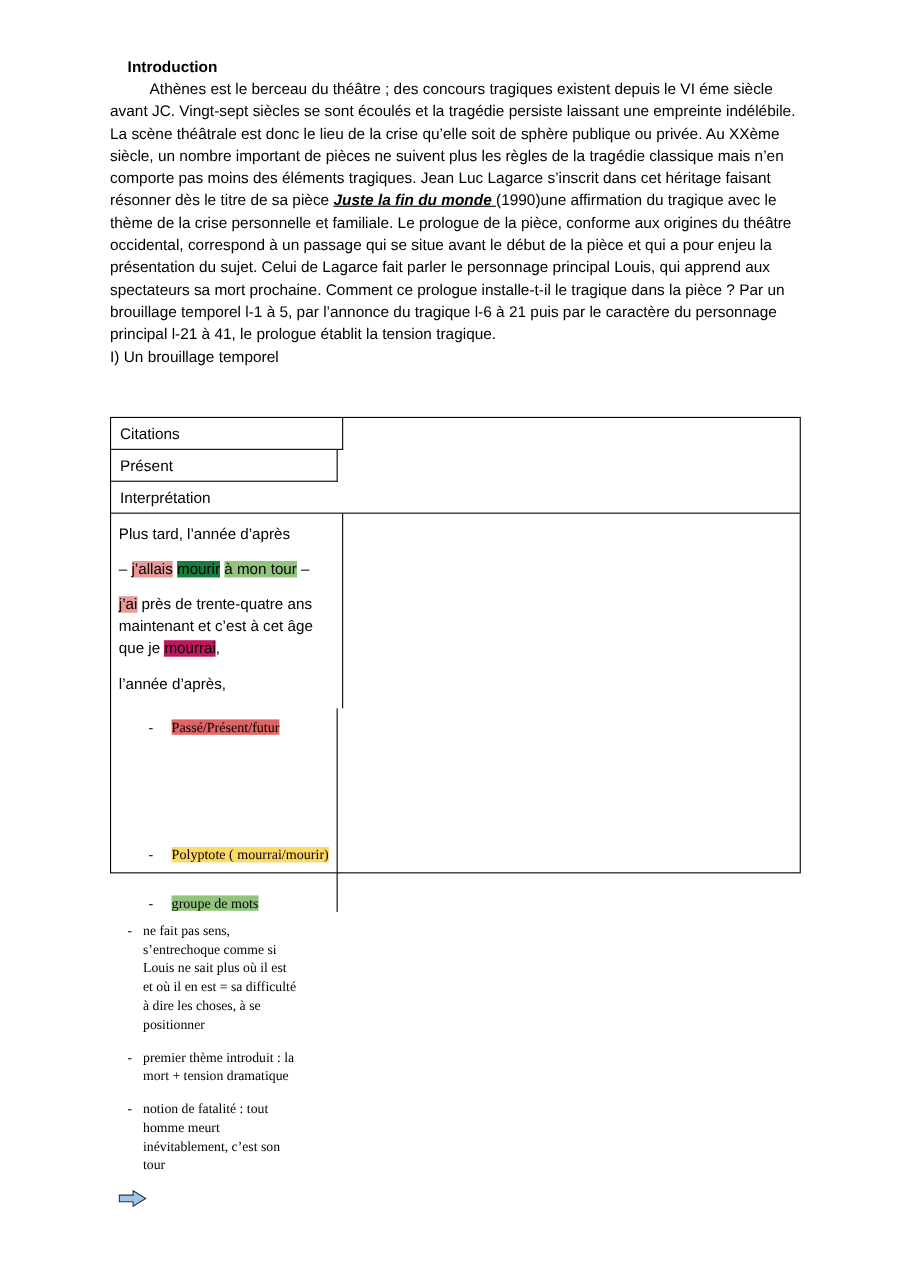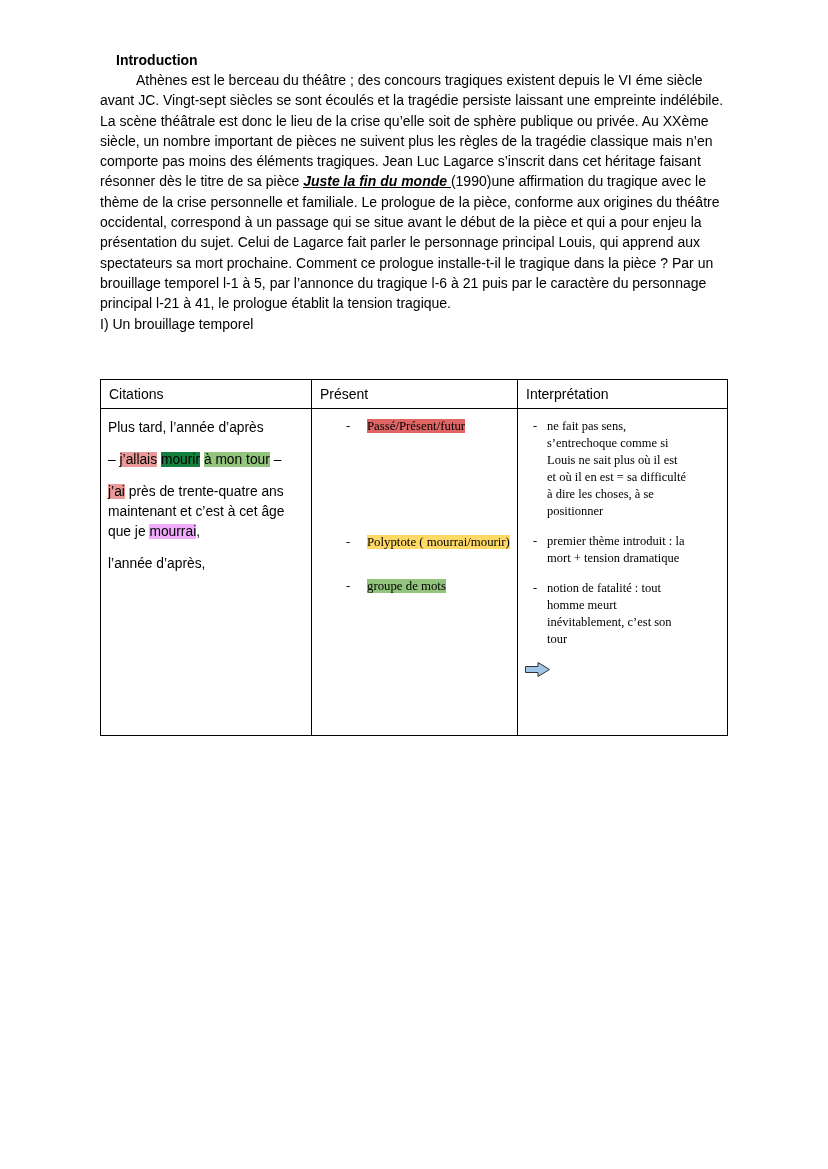--- a/index.html
+++ b/index.html
@@ -13,21 +13,21 @@
   }
   .page { padding: 50px 100px 0 100px; }
 
   .doc-title { font-size: 14px; line-height: 20px; margin-bottom: 25px; }
   .intro-heading { font-size: 14px; line-height: 20px; font-weight: bold; padding-left: 16px; }
   .intro-para { font-size: 14px; line-height: 20.3px; text-indent: 36px; }
   .seg-title { font-weight: bold; font-style: italic; text-decoration: underline; }
   .section-heading { font-size: 14px; line-height: 20px; }
 
   .ctable { width: 628px; margin-top: 45px; border: 1.5px solid #000; background: #fff; }
-  .hrow, .brow { display: flex; }
+  .hrow, .brow { display: flex; flex-direction: column; }
   .c1 { width: 211px; border-right: 1px solid #000; }
   .c2 { width: 206px; border-right: 1px solid #000; }
   .c3 { flex: 1; }
   .hrow > div { border-bottom: 1px solid #000; }
   .hcell { padding: 5px 8px; font-size: 14px; line-height: 18px; }
   .brow { height: 326px; }
 
   .cit { padding: 9px 6px 0 7px; font-size: 13.8px; line-height: 20px; }
   .cit p { margin: 0 0 12px 0; }
 
@@ -70,21 +70,21 @@
     <div class="hrow">
       <div class="hcell c1">Citations</div>
       <div class="hcell c2">Présent</div>
       <div class="hcell c3">Interprétation</div>
     </div>
     <div class="brow">
 
       <div class="c1 cit">
         <p><span>Plus tard, l’année d’après</span></p>
         <p><span>– </span><span style="background-color: rgb(234, 153, 153);">j’allais</span><span> </span><span style="background-color: #15803d;">mourir</span><span> </span><span style="background-color: rgb(147, 196, 125);">à mon tour</span><span> –</span></p>
-        <p><span style="background-color: rgb(234, 153, 153); text-align: right;">j’ai</span><span> près de trente-quatre ans maintenant et c’est à cet âge que je </span><span style="background-color: #f0abfc;">mourrai</span><span>,</span></p>
+        <p><span style="background-color: rgb(234, 153, 153); text-align: right;">j’ai</span><span> près de trente-quatre ans maintenant et c’est à cet âge que je </span><span style="background-color: #be185d;">mourrai</span><span>,</span></p>
         <p><span>l’année d’après,</span></p>
       </div>
 
       <div class="c2 proc">
         <div class="bullet b1">
           <span class="dash">-</span>
           <span class="btext"><span style="background-color: rgb(224, 102, 102);">Passé/Présent/futur</span></span>
         </div>
         <div class="bullet b2">
           <span class="dash">-</span>

